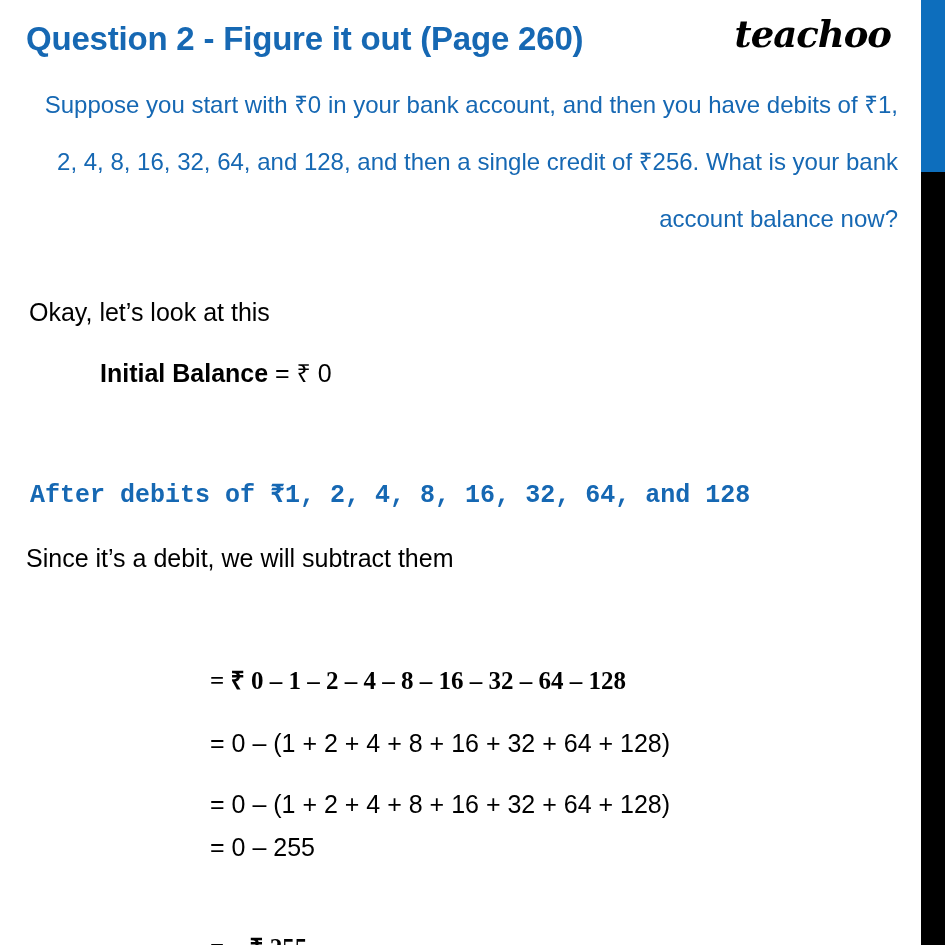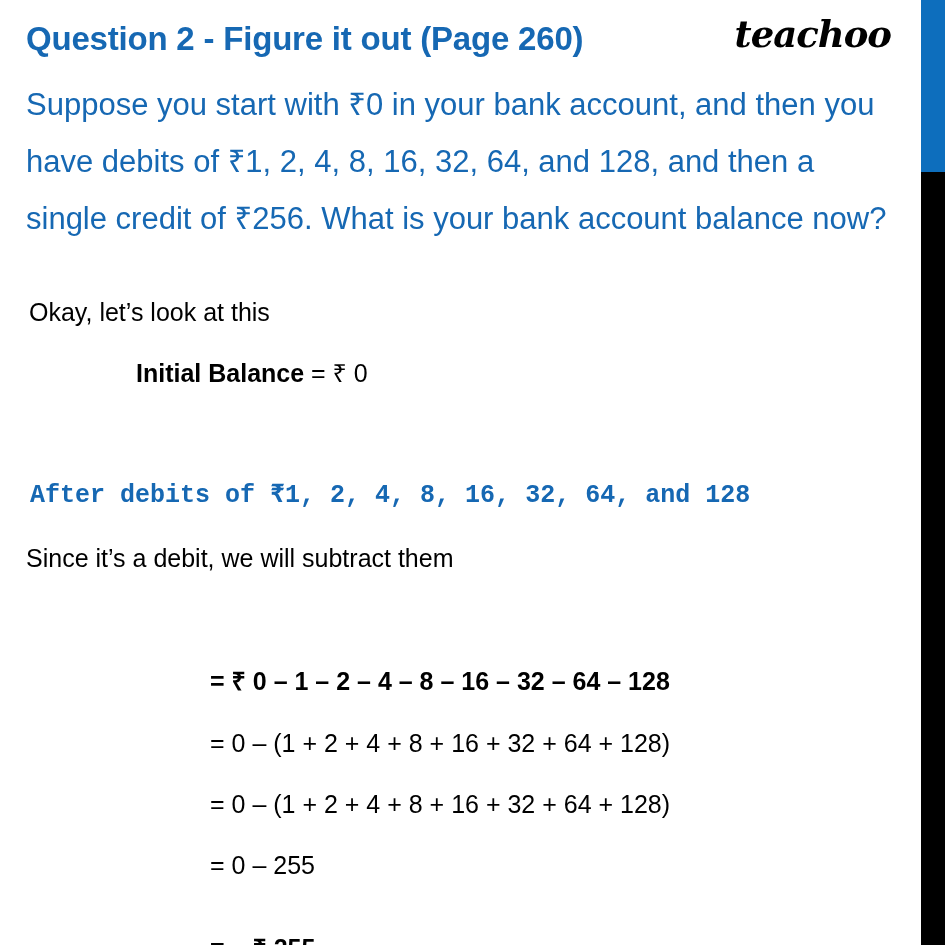--- a/index.html
+++ b/index.html
@@ -68,45 +68,46 @@
     color: #1668b3;
     letter-spacing: -0.2px;
     white-space: nowrap;
   }
 
   .q-body {
     position: absolute;
     left: 26px;
     top: 76px;
     width: 872px;
-    font-size: 31px;
+    font-size: 24px;
     color: #1668b3;
     line-height: 57px;
+    text-align: right;
   }
 
   
   .line {
     position: absolute;
     color: #000000;
     font-size: 25px;
     white-space: nowrap;
     line-height: 1.2;
   }
-  .line.b { font-weight: 700; }
+  .line.b { font-weight: 700; font-family: Liberation Serif, serif; }
   .line.blue { color: #1668b3; font-weight: 700; font-family: Liberation Mono, monospace; }
 
   .l-okay     { left: 29px;  top: 297px; }
-  .l-initial  { left: 100px; top: 358px; margin-left: 36px; }
+  .l-initial  { left: 100px; top: 358px; }
   .l-after    { left: 30px;  top: 481px; }
   .l-since    { left: 26px;  top: 543px; }
   .l-balance  { left: 100px; top: 604px; }
   .l-eq1      { left: 210px; top: 666px; }
   .l-eq2      { left: 210px; top: 728px; }
   .l-eq3      { left: 210px; top: 789px; }
-  .l-eq4      { left: 210px; top: 850px; }
+  .l-eq4      { left: 210px; top: 832px; }
   .l-eq5      { left: 210px; top: 905px; margin-top: 28px; }
 
   .strong { font-weight: 700; }
 </style>
 </head>
 <body>
 
 <div id="page">
 
   <div class="content">

